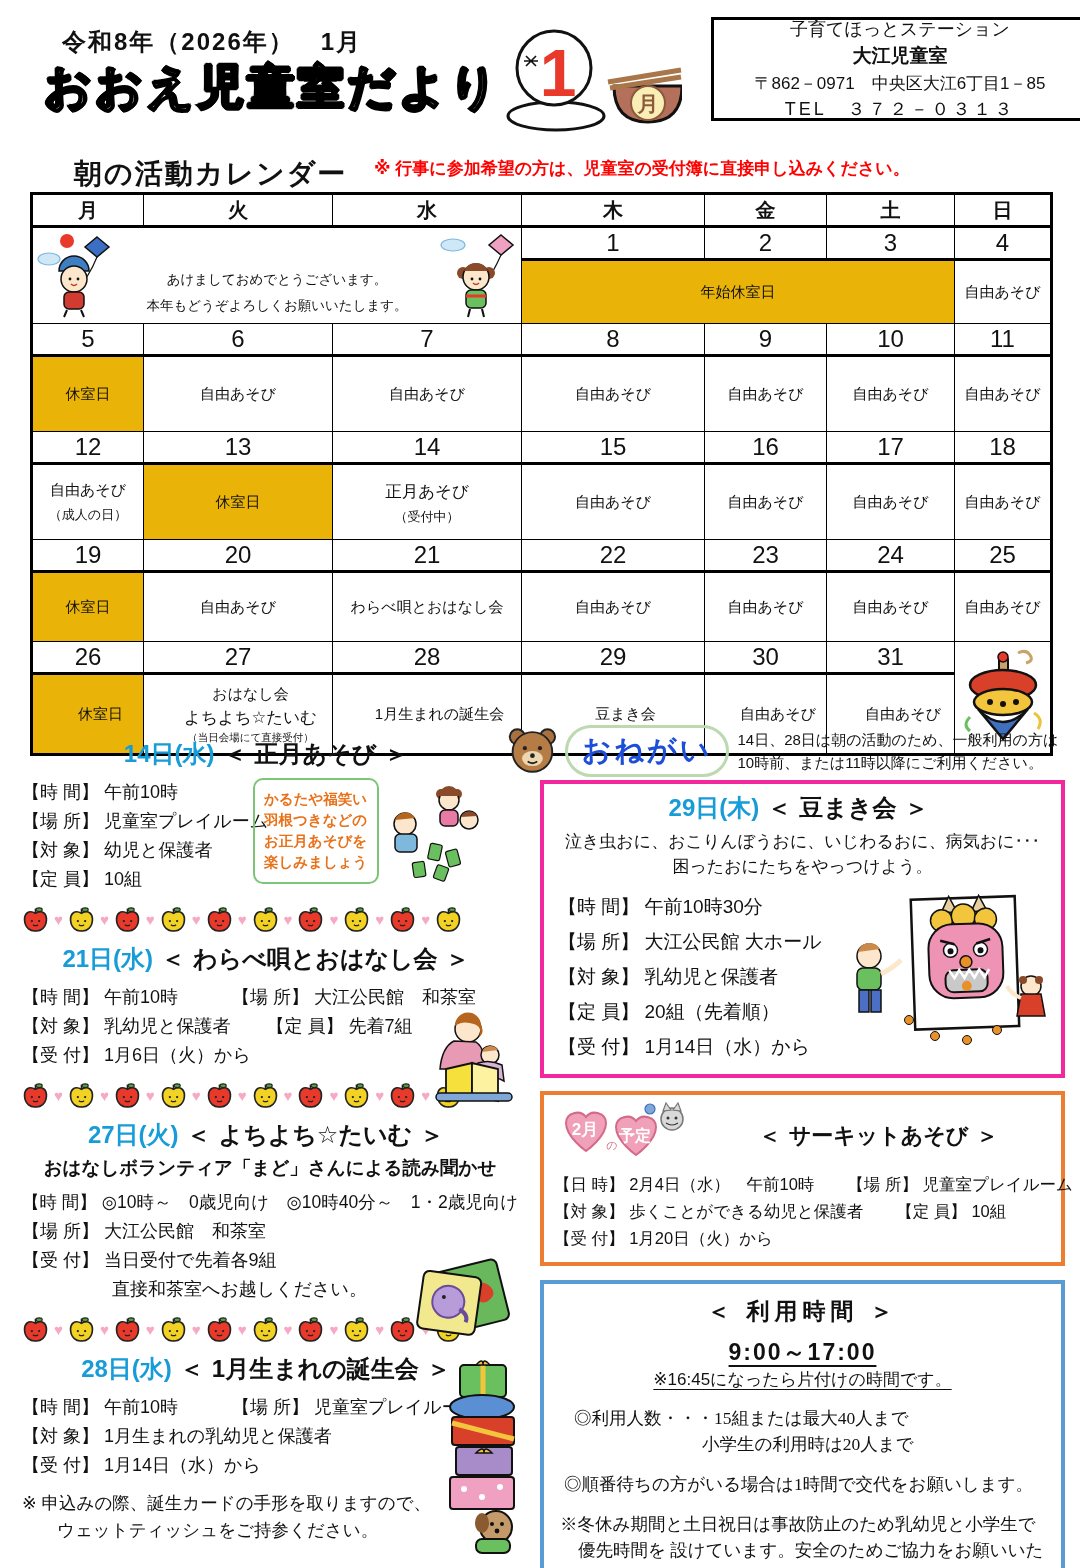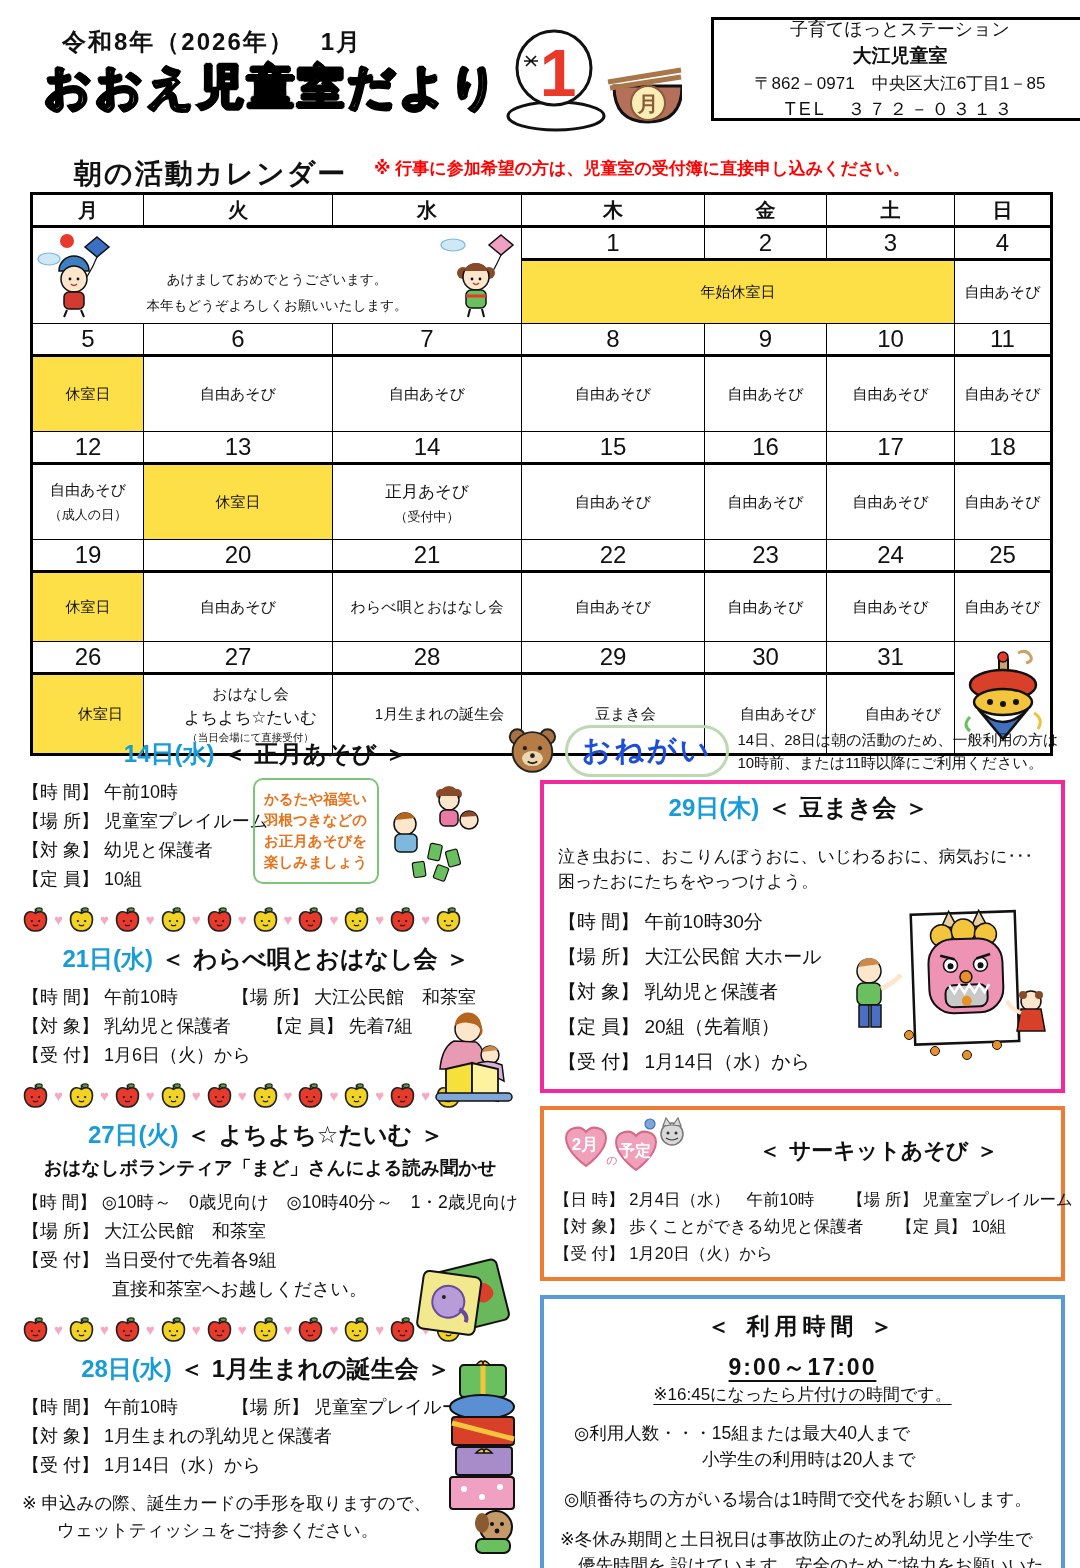--- a/index.html
+++ b/index.html
@@ -21,21 +21,21 @@
   .cal-title{position:absolute;left:74px;top:155px;font-size:28px;font-weight:bold;letter-spacing:2px;}
   .cal-note{position:absolute;left:374px;top:157px;font-size:17px;font-weight:bold;color:#ff0000;}
   table.cal{position:absolute;left:30px;top:192px;width:1020px;border-collapse:collapse;table-layout:fixed;
             border:3px solid #000;}
   table.cal td{border:1px solid #000;text-align:center;vertical-align:middle;padding:0;overflow:hidden;}
   tr.dayhead td{height:30px;font-size:20px;font-weight:bold;border-bottom:3px solid #000;}
   tr.date-row td{height:30px;font-size:24px;border-bottom:3px solid #000;}
   tr.act-row td{font-size:15px;line-height:1.35;}
   tr.h1 td{height:62px;} tr.h2 td{height:74px;} tr.h3 td{height:74px;}
   tr.h4 td{height:68px;} tr.h5 td{height:78px;padding-left:25px;}
-  td.gray{background:#fde047;}
+  td.gray{background:#eab308;}
   td.big{font-size:17px;}
   .illcell{border-bottom:1px solid #000 !important;}
   .greet-wrap{display:flex;align-items:flex-end;justify-content:space-between;padding:2px 4px;}
   .greet-text{font-size:13.5px;line-height:1.9;text-align:center;flex:1;}
   .l-sm{font-size:13px;display:block;margin-top:6px;}
   .l-xs{font-size:10.5px;display:block;margin-top:2px;}
   .l-md{display:block;}
   .l-b{font-size:16.5px;display:block;margin-top:2px;}
   
   .onegai{position:absolute;left:506px;top:724px;width:560px;display:flex;align-items:center;}
@@ -53,34 +53,34 @@
   .ev-body{display:flex;margin-top:8px;position:relative;}
   .bubble{border:2.5px solid #7cc576;border-radius:10px;padding:9px 9px;color:#e8711a;
           font-size:14.5px;font-weight:bold;line-height:1.45;align-self:flex-start;margin-left:6px;white-space:nowrap;}
   .note-line{font-size:17.5px;line-height:27px;}
   .divider{display:flex;align-items:center;margin:12px 2px 10px 0;}
   .divider .hrt{color:#f7a8c4;font-size:15px;margin:0 5px;}
   .ev-block{position:relative;margin-bottom:8px;}
   .abs-ill{position:absolute;}
   
   .pinkbox{border:4px solid #f2289c;padding:8px 14px 10px;position:relative;box-sizing:border-box;width:100%;}
-  .pink-desc{font-size:17px;line-height:25px;margin-top:20px;font-weight:500;}
+  .pink-desc{text-align:center;font-size:17px;line-height:25px;margin-top:5px;font-weight:500;}
   .pink-details{margin-top:10px;}
   .pink-details .lbl-line{font-size:19px;line-height:35px;}
   .oni-ill{position:absolute;right:14px;bottom:12px;}
   .orangebox{border:4px solid #ed7d31;padding:6px 10px 10px;margin-top:13px;box-sizing:border-box;width:100%;}
   .orange-top{display:flex;align-items:center;}
   .orange-title{flex:1;text-align:center;font-size:22px;font-weight:bold;white-space:nowrap;}
   .orange-lines .lbl-line{font-size:16.5px;line-height:27px;}
   .bluebox{border:4px solid #5b9bd5;padding:12px 8px 14px;margin-top:14px;box-sizing:border-box;width:100%;}
   .hours-title{text-align:center;font-size:23px;font-weight:bold;letter-spacing:5px;}
   .hours-time{text-align:center;font-size:23px;font-weight:600;letter-spacing:2px;margin-top:10px;
               text-decoration:underline;text-underline-offset:5px;}
   .hours-clean{text-align:center;font-size:17px;text-decoration:underline;text-underline-offset:4px;}
-  .hours-l{font-size:17.5px;line-height:26px;}
+  .hours-l{font-size:17.5px;line-height:26px;font-family:Liberation Serif, serif;}
   .mt14{margin-top:14px;}
   .ind1{padding-left:22px;} .ind2{padding-left:150px;} .ind3{padding-left:12px;} .ind4{padding-left:8px;} .ind5{padding-left:26px;}
 </style>
 </head>
 <body>
 
 <div class="page">
 
   <div class="hdr-date">令和8年（2026年）　1月</div>
   <div class="hdr-title">おおえ児童室だより</div>

